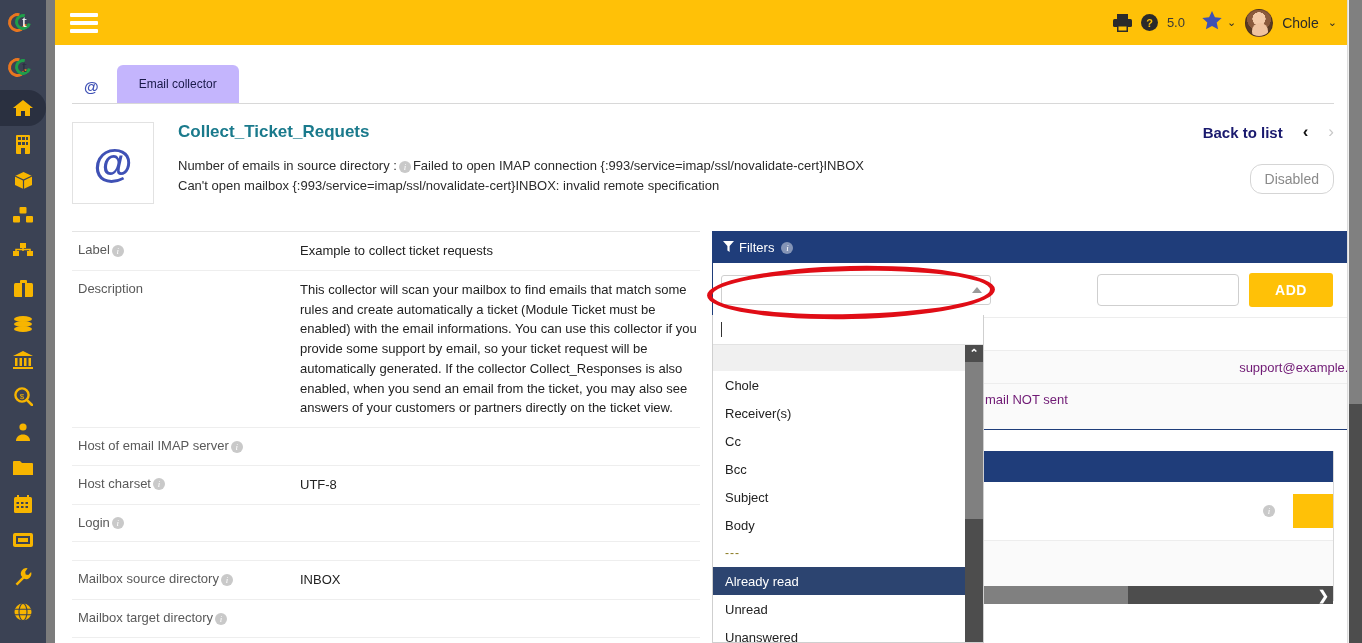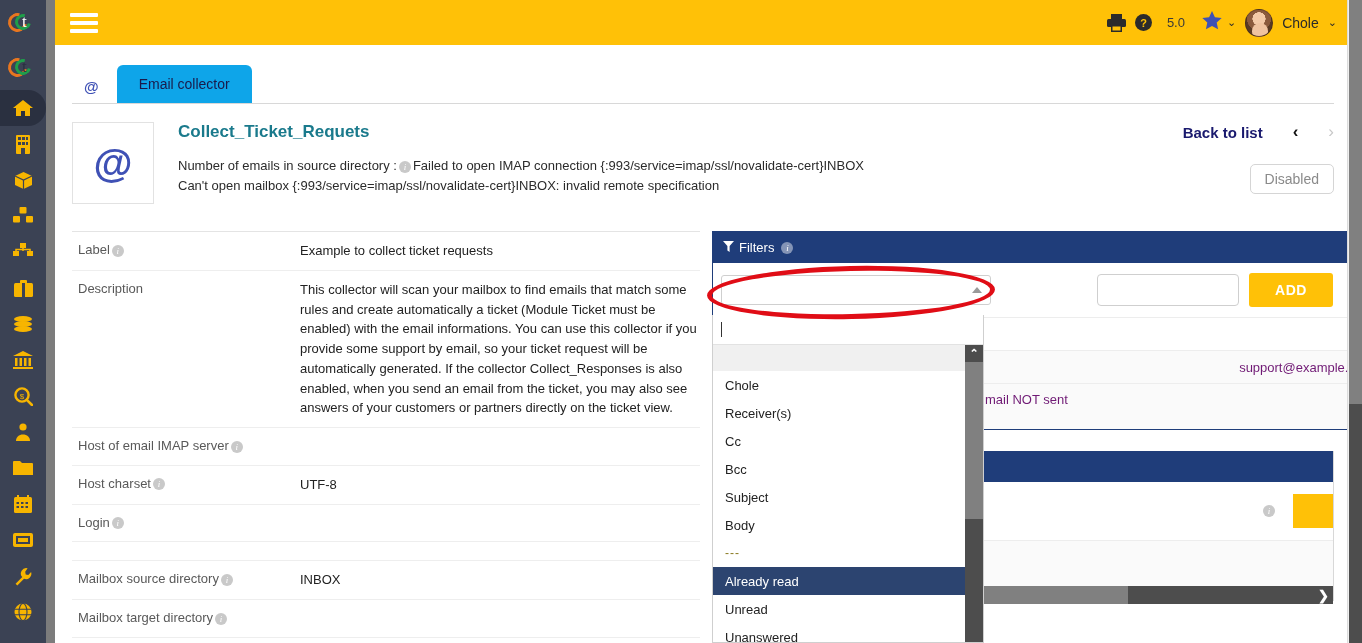--- a/index.html
+++ b/index.html
@@ -55,21 +55,21 @@
   .topbar {
     position: absolute; left: 55px; top: 0; right: 15px; height: 45px;
     background: #ffc107;
     display: flex; align-items: center; justify-content: space-between;
     padding: 0 10px 0 15px;
   }
   .burger { width: 28px; cursor: pointer; }
   .burger span { display:block; height:4px; background:#fff; margin:4px 0; border-radius:1px; }
   .topbar-right { display: flex; align-items: center; gap: 9px; }
   .tb-icon { display:flex; align-items:center; color:#2b2b2b; }
-  .ver { font-size: 13px; color:#3a3a3a; margin-left:6px; }
+  .ver { font-size: 13px; color:#3a3a3a; margin-left:0; }
   .star-wrap { display:flex; align-items:center; gap:5px; margin-left:8px; }
   .chev { font-size: 11px; color:#2b2b2b; }
   .avatar {
     width: 28px; height: 28px; border-radius: 50%;
     background: radial-gradient(circle at 50% 34%, #f3c9a7 0 30%, #8b5a3c 31% 55%, #5a3a24 56% 100%);
     border: 1px solid rgba(0,0,0,.18); overflow:hidden; position:relative;
   }
   .avatar::after {
     content:""; position:absolute; left:6px; top:13px; width:16px; height:16px;
     border-radius:50% 50% 45% 45%; background:#f0c3a0;
@@ -79,21 +79,21 @@
   
   .tabs {
     position: absolute; left: 72px; top: 62px; width: 1262px; height: 42px;
     border-bottom: 1px solid #d8d8d8;
     display: flex; align-items: flex-end; gap: 0;
   }
   .tab-at {
     font-size: 15px; color: #3f51b5; padding: 0 18px 8px 12px; font-weight:600;
   }
   .tab {
-    background: #0ea5e9; color:#1a1a4a; font-size: 14px;
+    background: #c4b5fd; color:#1a1a4a; font-size: 12px;
     padding: 10px 22px; border-radius: 6px 6px 0 0; line-height:1;
     height: 38px; display:flex; align-items:center;
   }
 
   
   .head-block { position:absolute; left:72px; top:118px; width:1262px; }
   .head-flex { display:flex; }
   .at-card {
     width: 82px; height: 82px; border: 1px solid #e2e2e2; background:#fff;
     display:flex; align-items:center; justify-content:center; margin-top:4px;
@@ -102,27 +102,27 @@
   .head-text { margin-left: 24px; flex: 1; padding-top: 4px; }
   .coll-title { font-size: 17px; color:#1a7a8c; font-weight: bold; margin:0 0 14px 0; }
   .coll-line { font-size: 13px; color:#2b2b2b; line-height:1.55; }
   .info-dot {
     display:inline-block; width:12px; height:12px; border-radius:50%;
     background:#c9c9c9; color:#fff; font-size:9px; line-height:12px;
     text-align:center; font-family:"Liberation Serif", serif; font-style:italic;
     vertical-align: middle; margin: 0 2px;
   }
   .head-right { text-align:right; white-space:nowrap; padding-top:4px; }
-  .back-row { display:flex; align-items:center; justify-content:flex-end; gap:30px; }
+  .back-row { display:flex; align-items:center; justify-content:flex-end; gap:20px; }
   .back-link { font-size: 15px; font-weight:bold; color:#1a1a6e; }
   .nav-prev { font-size: 17px; color:#111; font-weight:bold; }
   .nav-next { font-size: 17px; color:#c8c8c8; }
   .disabled-badge {
     display:inline-block; margin-top: 22px; padding: 6px 14px;
-    border: 1px solid #d5d5d5; border-radius: 5px; color:#8a8a8a; font-size: 14px;
+    border: 1px solid #d5d5d5; border-radius: 12px; color:#8a8a8a; font-size: 14px;
     background:#fff;
   }
 
   
   .detail {
     position:absolute; left:72px; top:231px; width: 628px;
     border-top: 1px solid #e4e4e4;
   }
   .drow { display:flex; border-bottom: 1px solid #eeeeee; }
   .dlabel {

